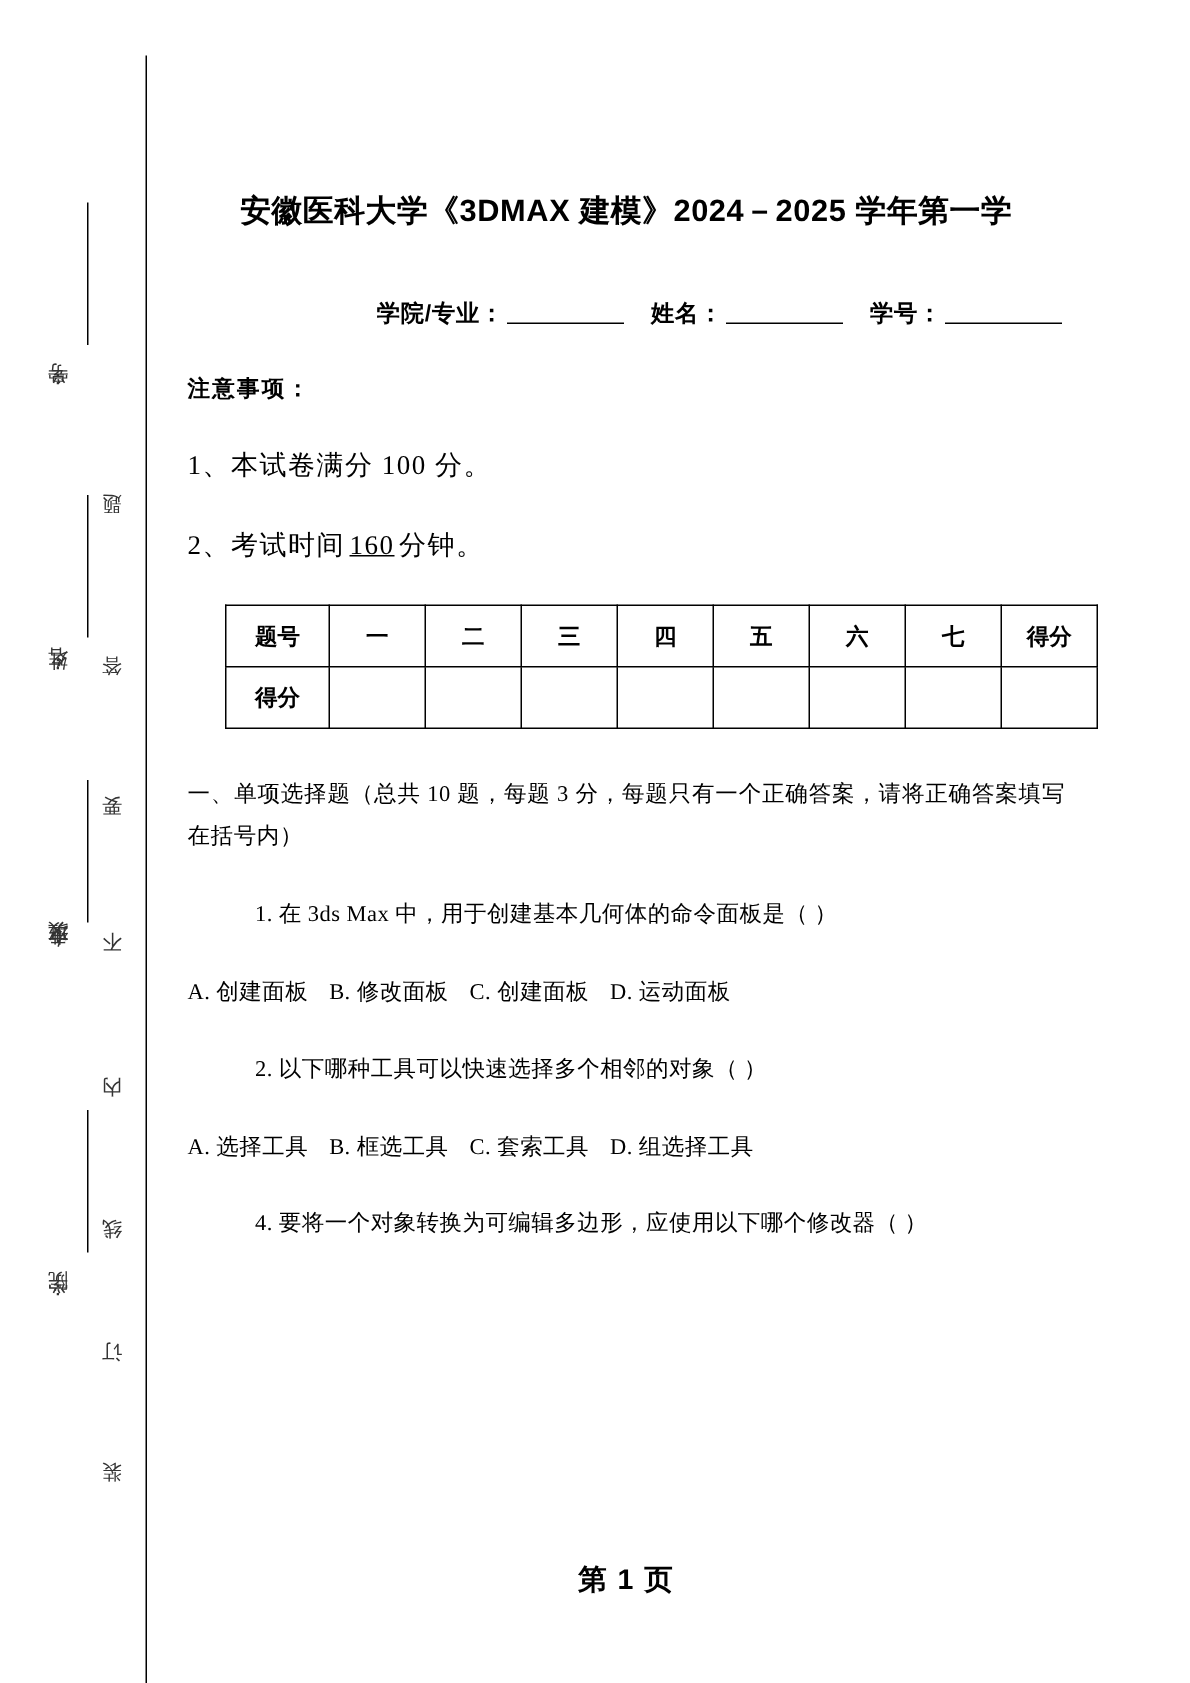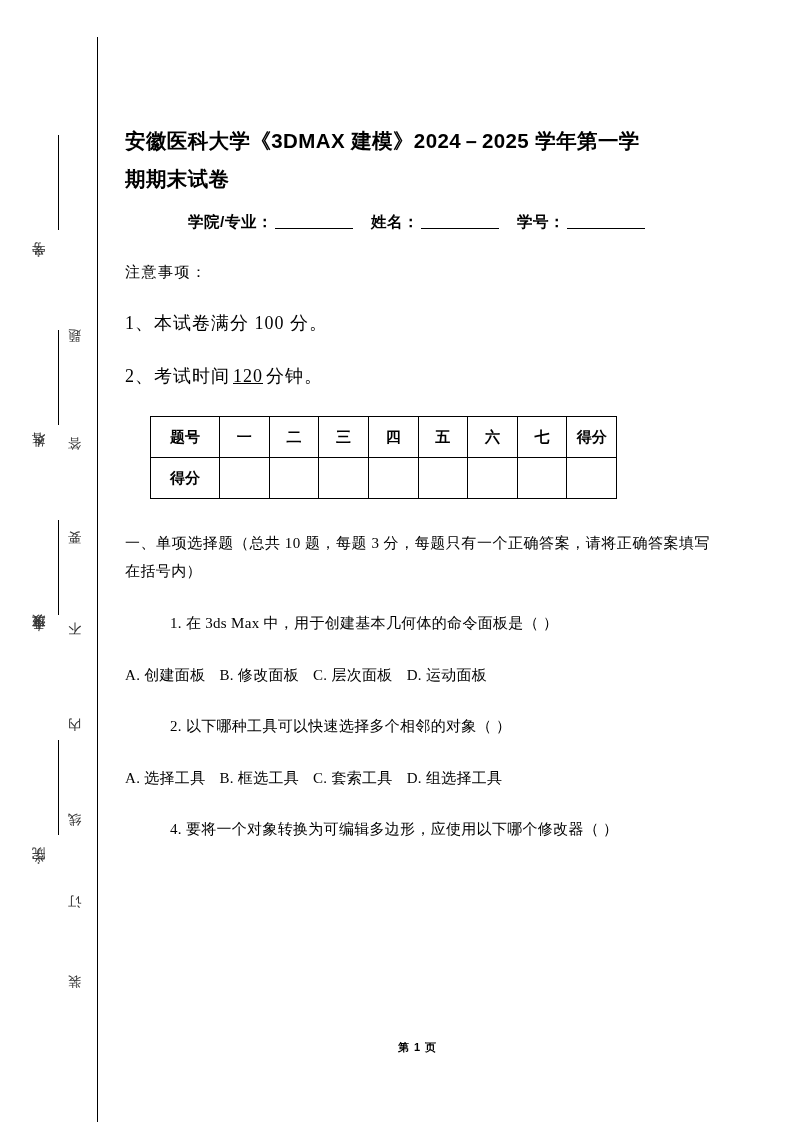--- a/index.html
+++ b/index.html
@@ -69,63 +69,65 @@
     top: 0;
     width: 585px;
   }
 
   .doc-title {
     margin-top: 122px;
     font-family: "Liberation Sans", "DejaVu Sans", sans-serif;
     font-weight: bold;
     font-size: 20.5px;
     line-height: 38px;
+    text-align: center;
     letter-spacing: 0.4px;
   }
 
   .info-line {
-    margin-top: 14px;
-    text-align: center;
+    margin-top: 39px;
+    text-align: right;
     font-size: 15.5px;
     font-weight: bold;
     font-family: "Liberation Sans", "DejaVu Sans", sans-serif;
     letter-spacing: 0.5px;
   }
   .info-line .blank {
     display: inline-block;
     border-bottom: 1.3px solid #000;
     width: 78px;
     vertical-align: -2px;
     margin: 0 2px;
   }
   .info-line .gap { display: inline-block; width: 16px; }
 
   .notice-title {
     margin-top: 30px;
     font-size: 15px;
     letter-spacing: 1.5px;
+    font-weight: bold;
   }
   .notice-item {
     margin-top: 29px;
     font-size: 18px;
     letter-spacing: 1px;
   }
   .notice-item .u {
     text-decoration: underline;
     padding: 0 3px;
   }
 
   
   .score-table-wrap {
     margin-top: 28px;
     margin-left: 25px;
   }
   table.score-table {
     border-collapse: collapse;
-    width: 467px;
+    width: 582px;
     table-layout: fixed;
   }
   table.score-table td {
     border: 1.3px solid #000;
     height: 38px;
     text-align: center;
     vertical-align: middle;
     font-size: 15px;
     font-weight: bold;
     font-family: "Liberation Sans", "DejaVu Sans", sans-serif;
@@ -155,21 +157,21 @@
   }
   .options .opt { margin-right: 14px; white-space: nowrap; }
 
   
   .footer {
     position: absolute;
     left: 125px;
     top: 1040px;
     width: 585px;
     text-align: center;
-    font-size: 11px;
+    font-size: 19px;
     font-weight: bold;
     font-family: "Liberation Sans", "DejaVu Sans", sans-serif;
     letter-spacing: 1px;
   }
 </style>
 </head>
 <body>
 
 <div class="page">
 
@@ -194,30 +196,29 @@
     <div class="seal-char" style="top:743px;">内</div>
     <div class="seal-char" style="top:838px;">线</div>
     <div class="seal-char" style="top:920px;">订</div>
     <div class="seal-char" style="top:1000px;">装</div>
   </div>
 
   <div class="content">
 
     <div class="doc-title">
       <div>安徽医科大学《3DMAX 建模》2024－2025 学年第一学</div>
-      <div>期期末试卷</div>
     </div>
 
     <div class="info-line">
       <span>学院/专业：</span><span class="blank"></span><span class="gap"></span><span>姓名：</span><span class="blank"></span><span class="gap"></span><span>学号：</span><span class="blank"></span>
     </div>
 
     <div class="notice-title">注意事项：</div>
     <div class="notice-item">1、本试卷满分 100 分。</div>
-    <div class="notice-item"><span>2、考试时间</span><span class="u">120</span><span>分钟。</span></div>
+    <div class="notice-item"><span>2、考试时间</span><span class="u">160</span><span>分钟。</span></div>
 
     <div class="score-table-wrap">
       <table class="score-table">
         <tbody>
           <tr>
             <td class="rowhead">题号</td>
             <td>一</td>
             <td>二</td>
             <td>三</td>
             <td>四</td>
@@ -238,21 +239,21 @@
             <td></td>
           </tr>
         </tbody>
       </table>
     </div>
 
     <div class="section-head">一、单项选择题（总共 10 题，每题 3 分，每题只有一个正确答案，请将正确答案填写在括号内）</div>
 
     <div class="question">1. 在 3ds Max 中，用于创建基本几何体的命令面板是（   ）</div>
     <div class="options">
-      <span class="opt">A. 创建面板</span><span class="opt">B. 修改面板</span><span class="opt">C. 层次面板</span><span class="opt">D. 运动面板</span>
+      <span class="opt">A. 创建面板</span><span class="opt">B. 修改面板</span><span class="opt">C. 创建面板</span><span class="opt">D. 运动面板</span>
     </div>
 
     <div class="question">2. 以下哪种工具可以快速选择多个相邻的对象（   ）</div>
     <div class="options">
       <span class="opt">A. 选择工具</span><span class="opt">B. 框选工具</span><span class="opt">C. 套索工具</span><span class="opt">D. 组选择工具</span>
     </div>
 
     <div class="question">4. 要将一个对象转换为可编辑多边形，应使用以下哪个修改器（   ）</div>
   </div>
 

